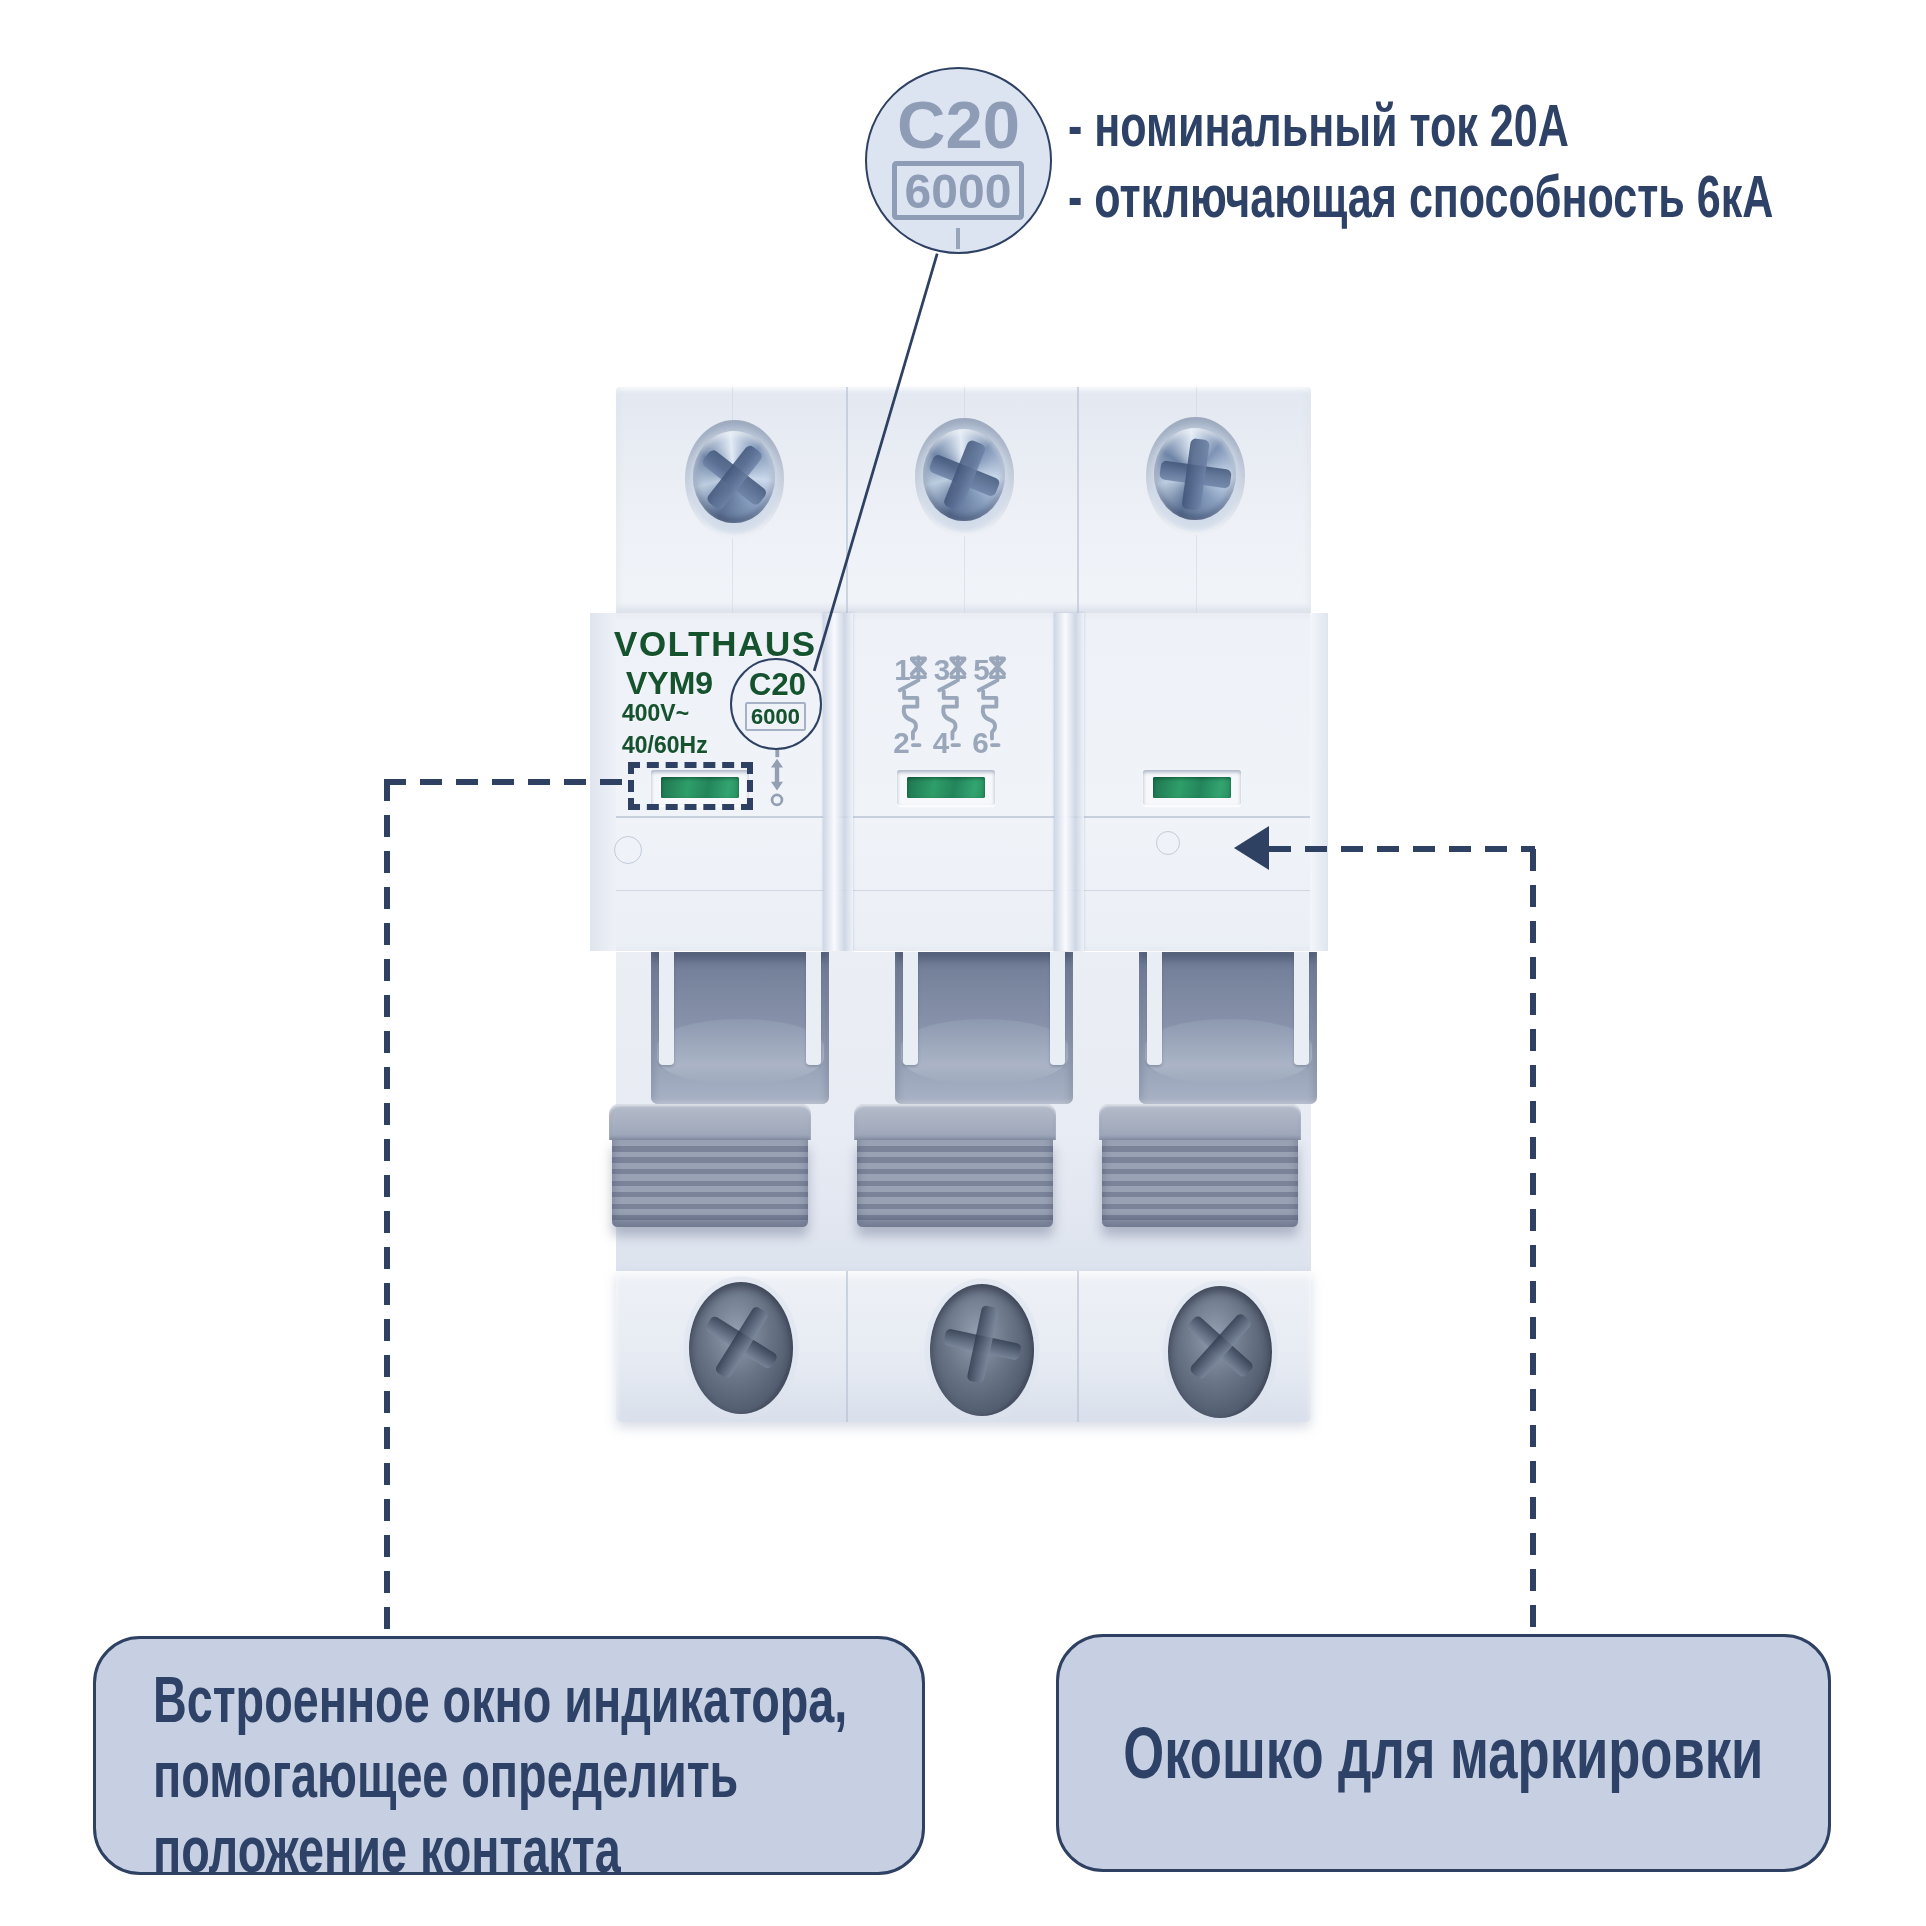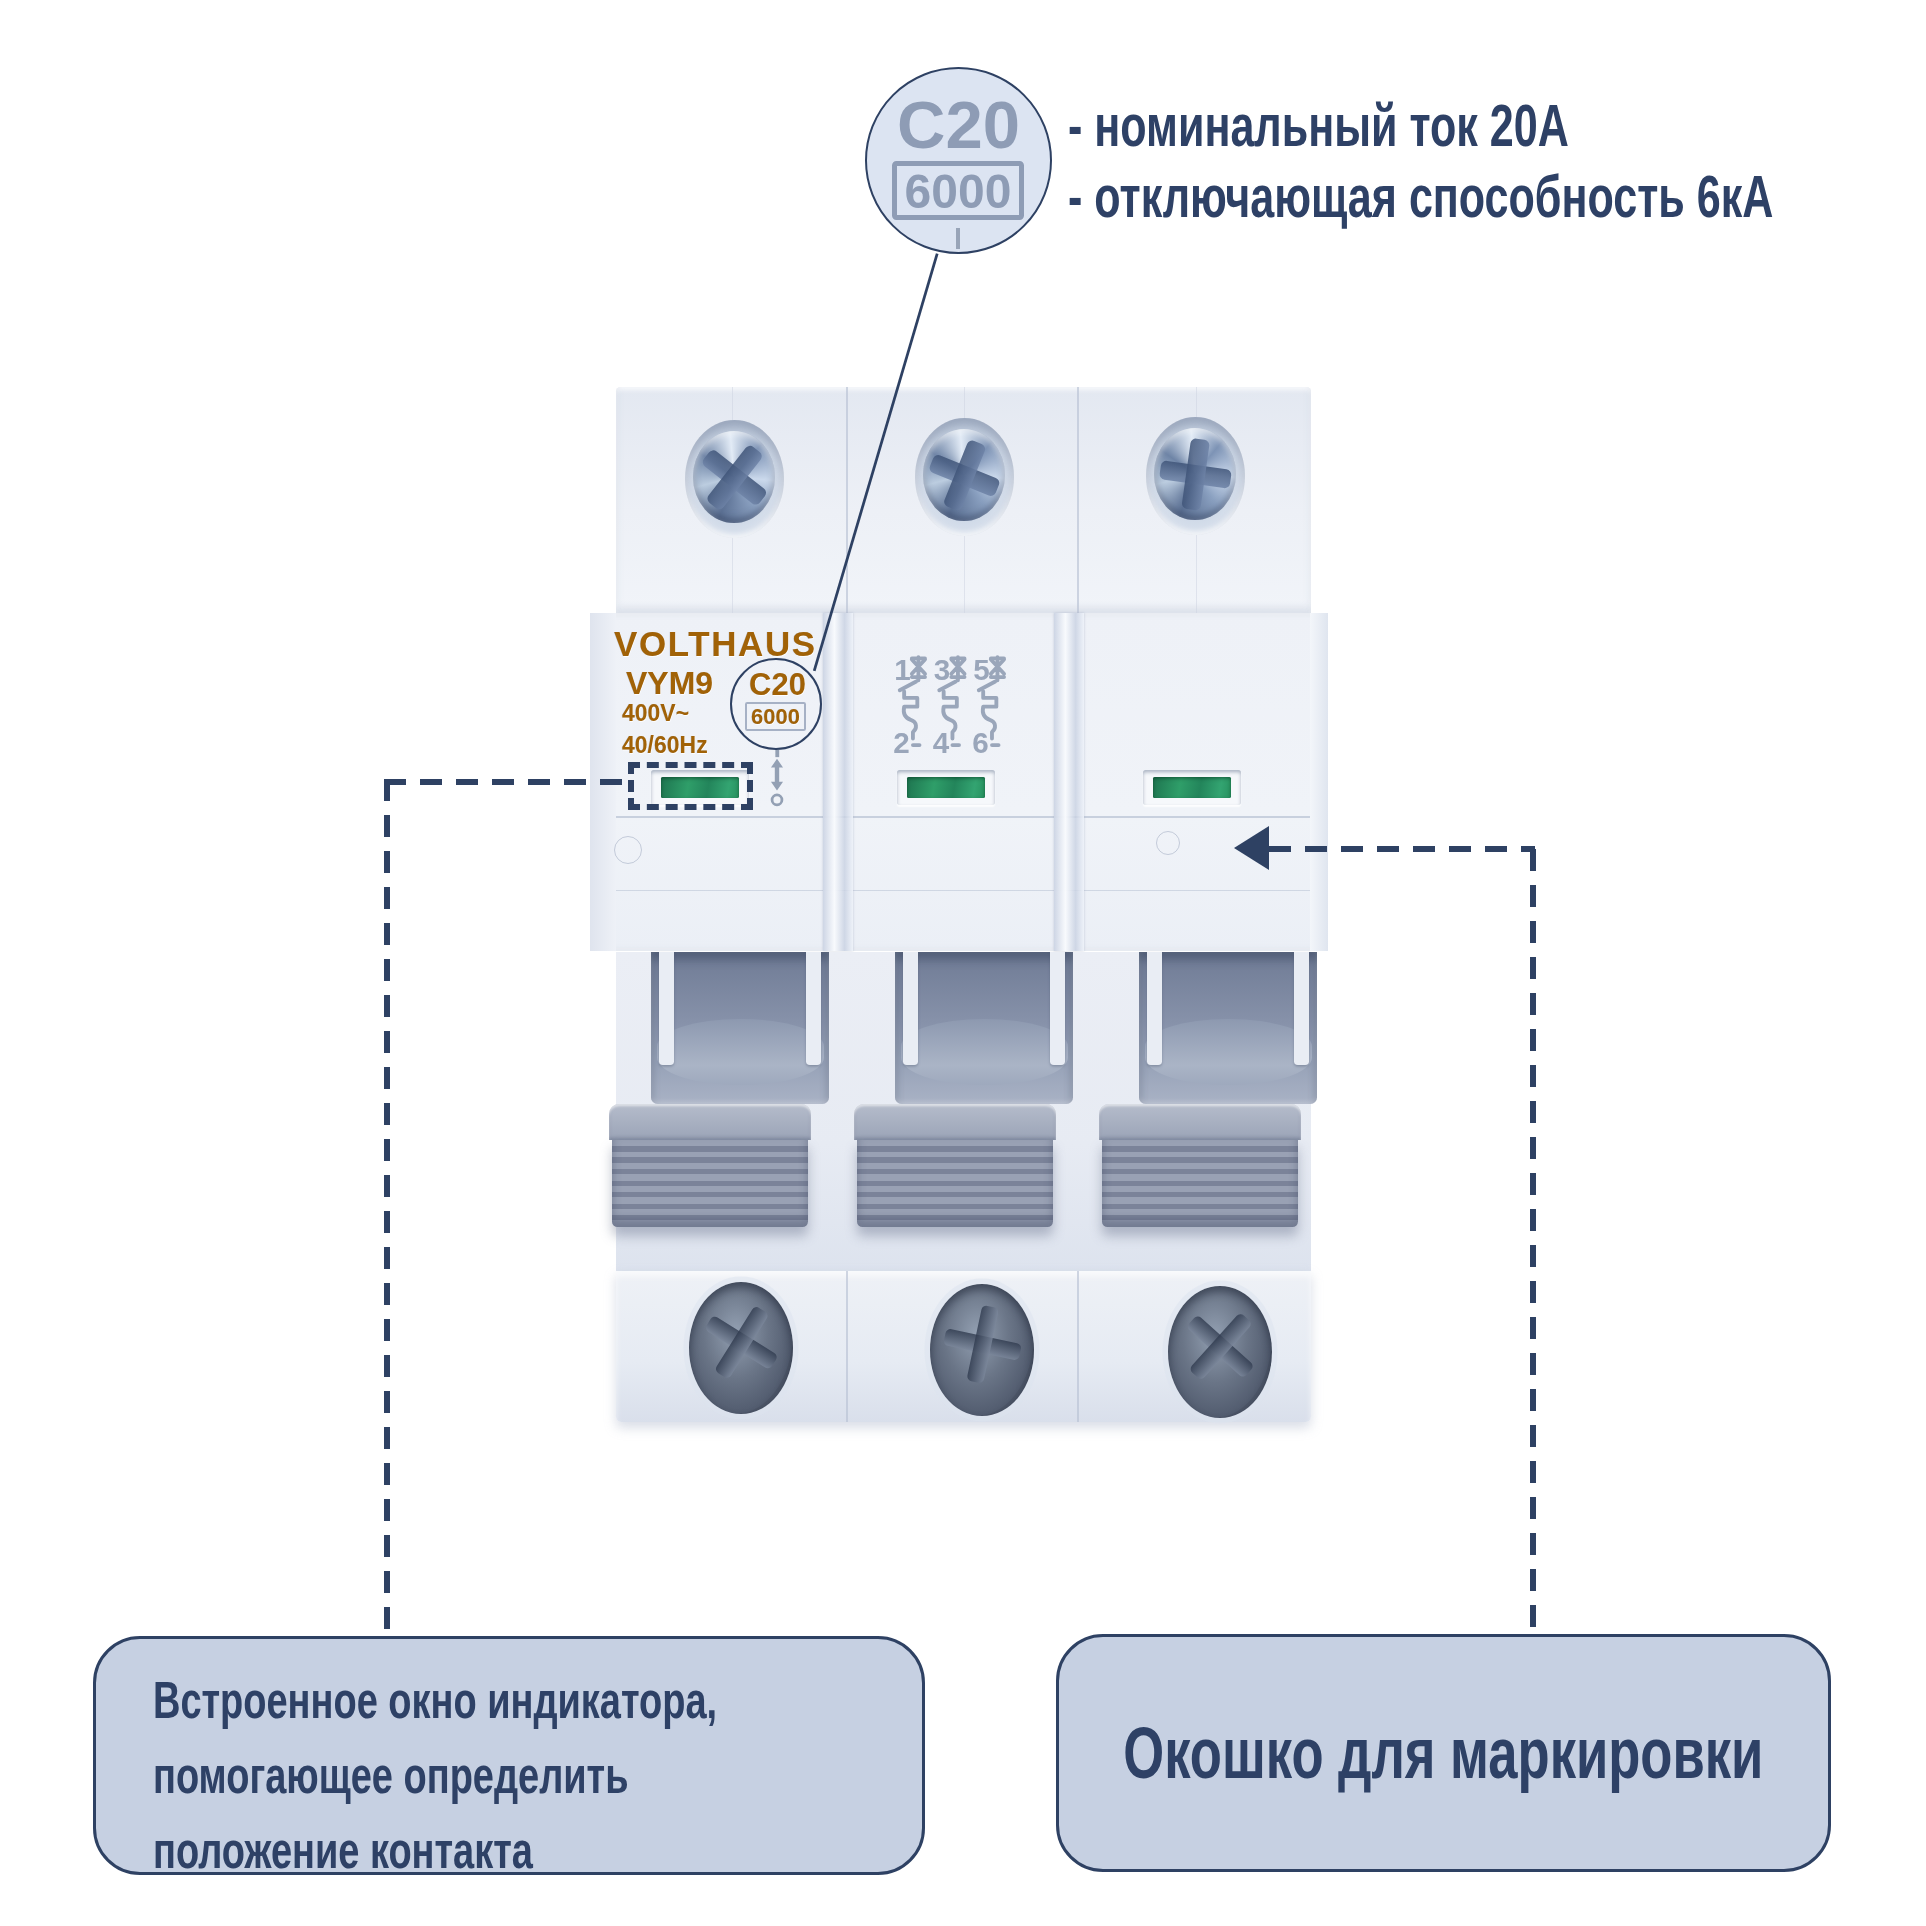--- a/index.html
+++ b/index.html
@@ -2,21 +2,21 @@
 <html style="font-size:8.8px"><head>
 <meta charset="utf-8">
 <style>
   html,body{margin:0;padding:0;background:#fff;}
   #stage{position:relative;width:1926px;height:1926px;background:#ffffff;overflow:hidden;
          font-family:"Liberation Sans","DejaVu Sans",sans-serif;}
   .abs{position:absolute;}
   .cn{display:inline-block;transform:scaleX(.73);transform-origin:0 50%;white-space:nowrap;}
   .cnc{display:inline-block;transform:scaleX(.73);transform-origin:50% 50%;white-space:nowrap;}
   .navytxt{color:#2e4166;font-weight:bold;}
-  .devtxt{color:#a16207;font-weight:bold;
+  .devtxt{color:#14532d;font-weight:bold;
           text-shadow:-0.5px -0.5px 0 rgba(100,110,135,.28),0.5px 0.5px 0.5px rgba(255,255,255,.9);}
   
   .hdash{height:6px;background:repeating-linear-gradient(90deg,#2e4163 0 22px,transparent 22px 36px);}
   .vdash{width:6px;background:repeating-linear-gradient(180deg,#2e4163 0 22px,transparent 22px 36px);}
   
   .cbox{background:#c6d0e2;border:3.8px solid #2e4163;border-radius:47px;box-sizing:border-box;}
   
   .seam{position:absolute;top:0;bottom:0;width:1.6px;background:rgba(185,194,212,.65);}
   .screwpod{position:absolute;width:99px;height:118px;border-radius:50%;
             background:radial-gradient(ellipse at 50% 42%,#b6c3d8 0%,#ccd7e6 50%,#dde4ef 75%,#edf1f7 100%);
@@ -243,21 +243,21 @@
   <div class="abs hdash" style="left:384px;top:779px;width:243px;"></div>
   <div class="abs vdash" style="left:384px;top:779px;height:857px;"></div>
 
   <div class="abs" style="left:1234px;top:826px;width:0;height:0;
               border-top:22.5px solid transparent;border-bottom:22.5px solid transparent;
               border-right:35px solid #2e4163;"></div>
   <div class="abs hdash" style="left:1269px;top:846px;width:266px;"></div>
   <div class="abs vdash" style="left:1530px;top:849px;height:785px;"></div>
 
   <div class="abs cbox" style="left:93px;top:1636px;width:832px;height:239px;">
-    <div class="abs navytxt" style="left:57px;top:24px;font-size:52px;line-height:75px;">
+    <div class="abs navytxt" style="left:57px;top:24px;font-size:64px;line-height:75px;">
       <span class="cn">Встроенное окно индикатора,</span><br>
       <span class="cn">помогающее определить</span><br>
       <span class="cn">положение контакта</span>
     </div>
   </div>
 
   <div class="abs cbox" style="left:1056px;top:1634px;width:775px;height:238px;display:flex;align-items:center;justify-content:center;">
     <span class="cnc navytxt" style="font-size:72px;">Окошко для маркировки</span>
   </div>
 

